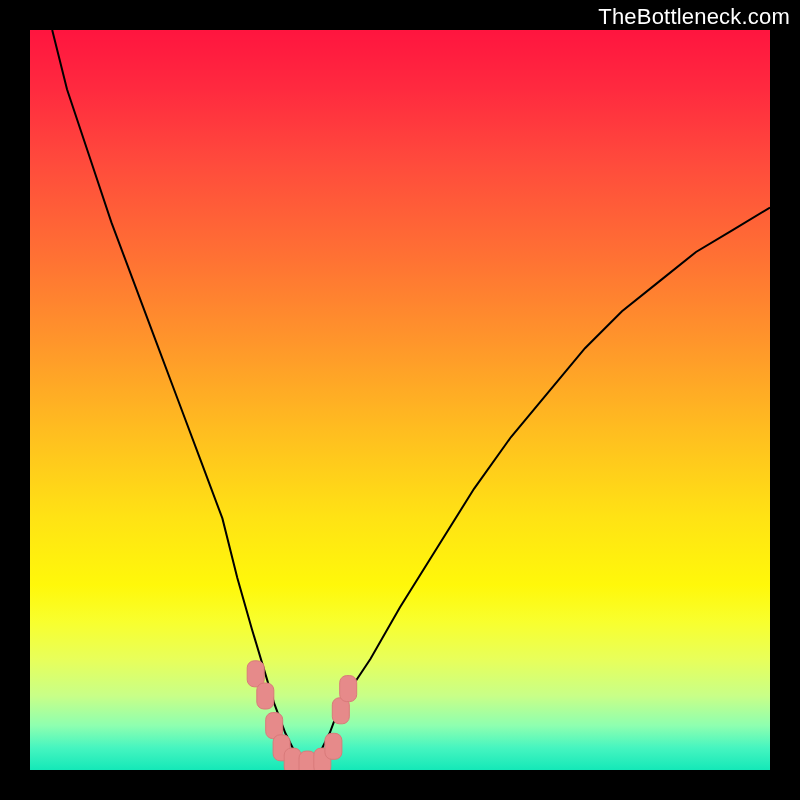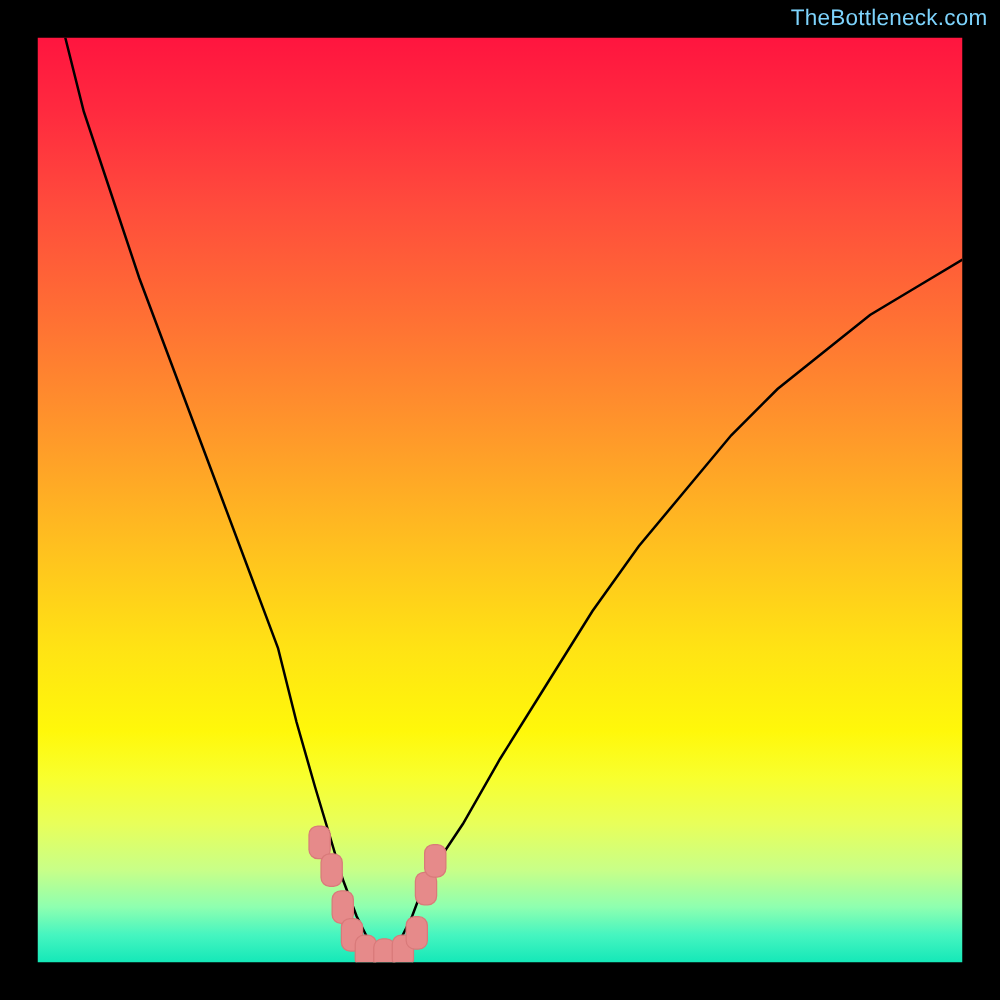--- a/index.html
+++ b/index.html
@@ -49,22 +49,22 @@
   .curve-svg {
     position: absolute;
     inset: 0;
     width: 740px;
     height: 740px;
   }
   .watermark {
     position: absolute;
     top: 4px;
     right: 10px;
-    color: #7dd3fc;
-    font-size: 18px;
+    color: #ffffff;
+    font-size: 22px;
     font-weight: 400;
     letter-spacing: 0.2px;
   }
 </style>
 </head>
 <body>
 
 <div class="frame">
 
   <div class="plot-area">

